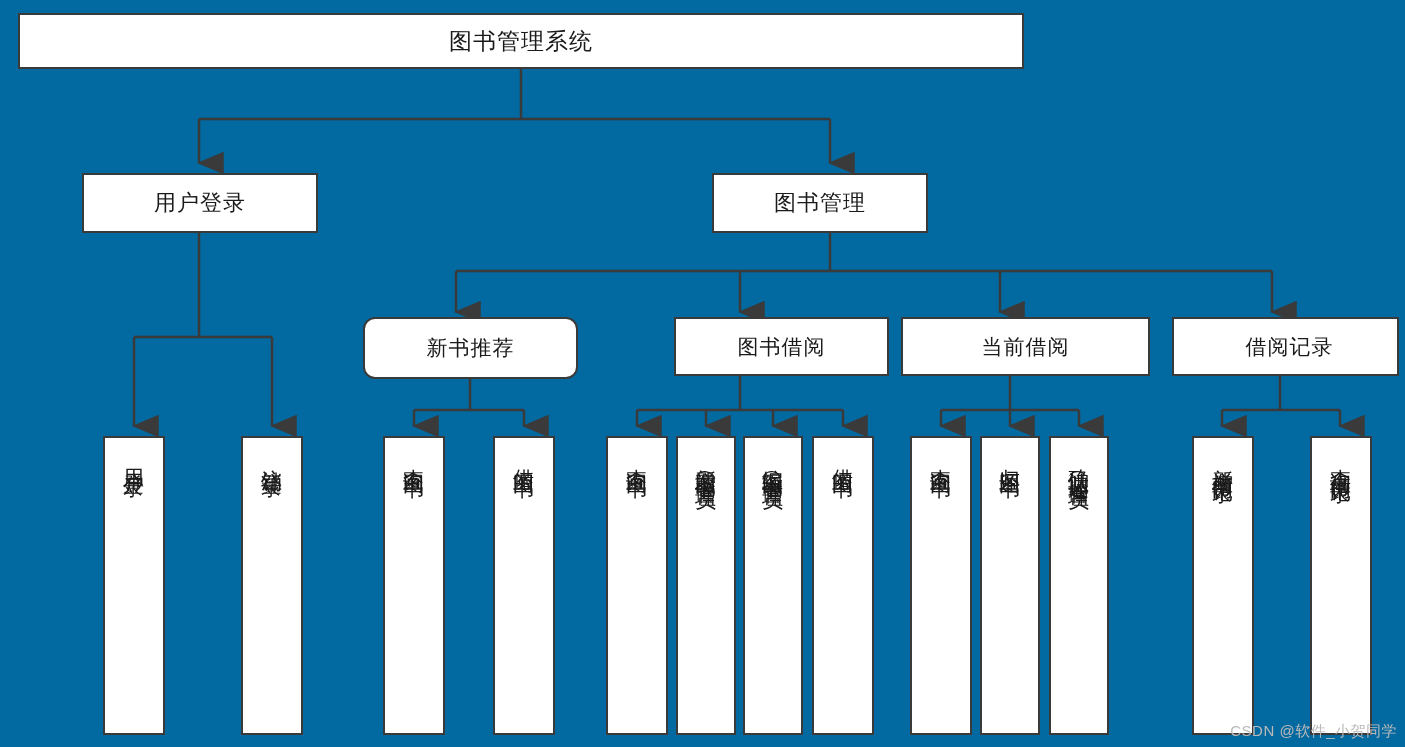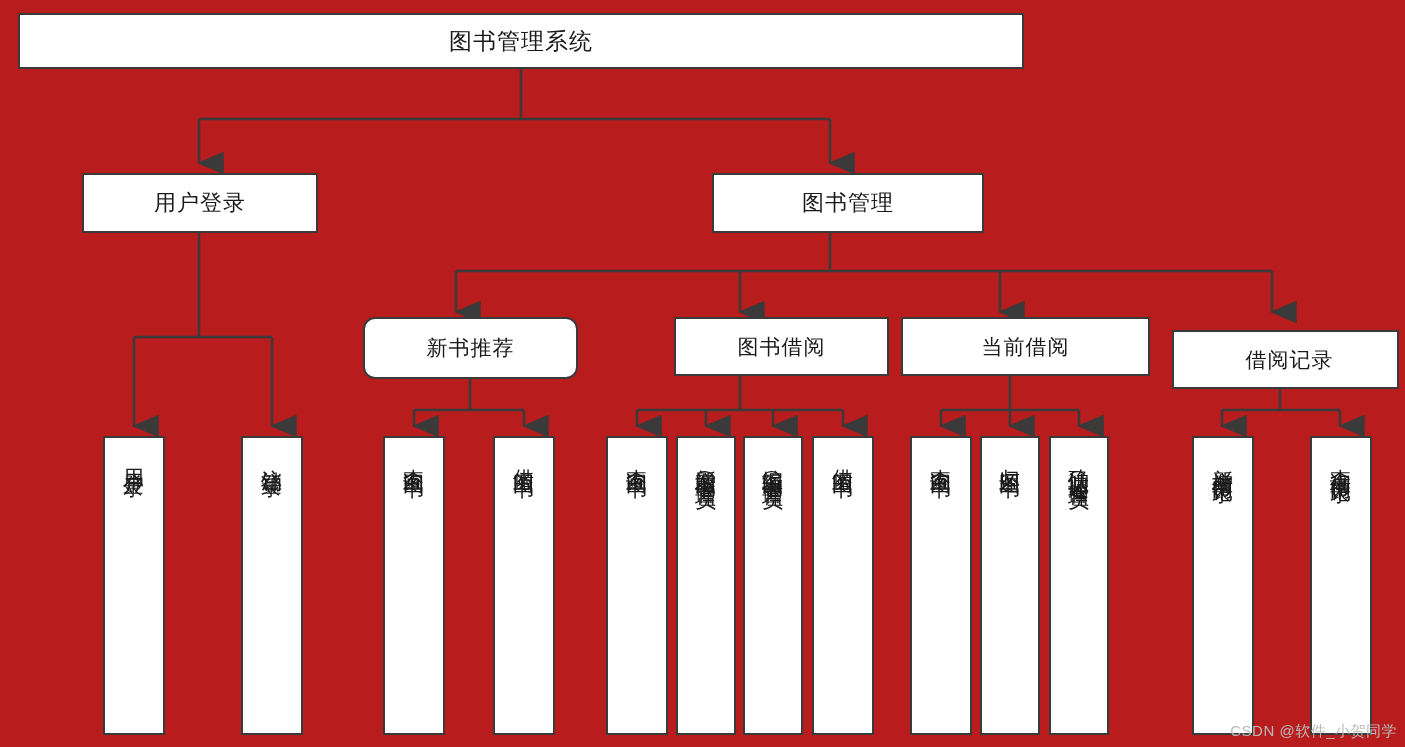--- a/index.html
+++ b/index.html
@@ -12,21 +12,21 @@
   body {
     font-family: "Liberation Sans", "DejaVu Sans", sans-serif;
     width: 1405px;
     height: 747px;
     overflow: hidden;
   }
   #diagram-canvas {
     position: relative;
     width: 1405px;
     height: 747px;
-    background: #b91c1c;
+    background: #0369a1;
   }
   #edge-layer {
     position: absolute;
     left: 0;
     top: 0;
     width: 1405px;
     height: 747px;
     pointer-events: none;
   }
   .node {
@@ -131,34 +131,34 @@
     </g>
   </svg>
 
   <div class="node root" style="left:18px; top:13px; width:1006px; height:56px;">
     <span class="htext">图书管理系统</span>
   </div>
 
   <div class="node level2" style="left:82px; top:173px; width:236px; height:60px;">
     <span class="htext">用户登录</span>
   </div>
-  <div class="node level2" style="left:712px; top:173px; width:272px; height:60px;">
+  <div class="node level2" style="left:712px; top:173px; width:216px; height:60px;">
     <span class="htext">图书管理</span>
   </div>
 
   <div class="node level3" style="left:363px; top:317px; width:215px; height:62px;border-radius:12px;">
     <span class="htext">新书推荐</span>
   </div>
   <div class="node level3" style="left:633px; top:317px; width:215px; height:59px;margin-left:41px;">
     <span class="htext">图书借阅</span>
   </div>
   <div class="node level3" style="left:901px; top:317px; width:249px; height:59px;">
     <span class="htext">当前借阅</span>
   </div>
-  <div class="node level3" style="left:1172px; top:330px; width:227px; height:59px;padding-left:8px;">
+  <div class="node level3" style="left:1172px; top:317px; width:227px; height:59px;padding-left:8px;">
     <span class="htext">借阅记录</span>
   </div>
 
   <div class="node leaf" style="left:103px; top:436px; width:62px; height:299px;">
     <span class="vtext">用户登录</span>
   </div>
   <div class="node leaf" style="left:241px; top:436px; width:62px; height:299px;">
     <span class="vtext">注销登录</span>
   </div>
 

